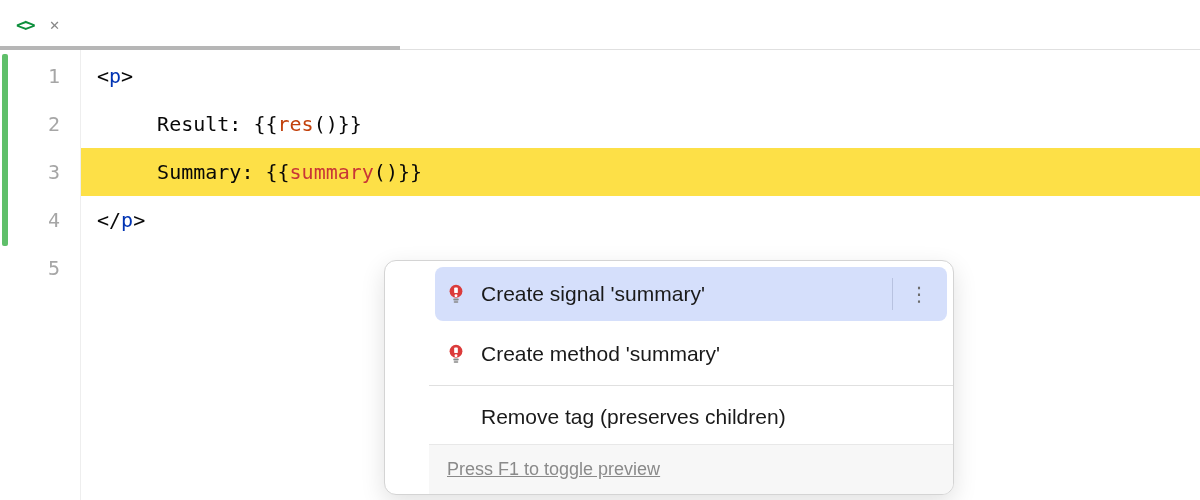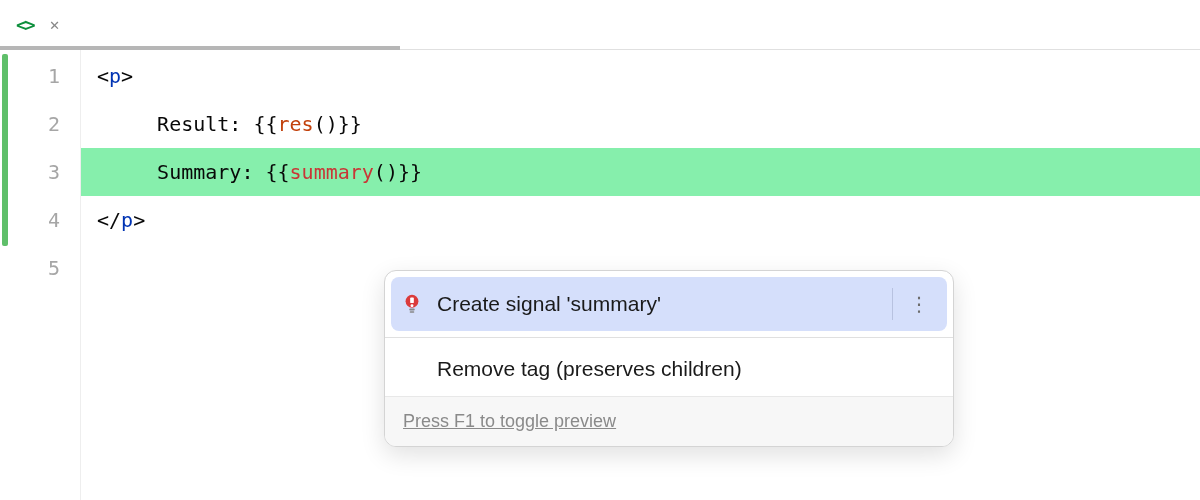--- a/index.html
+++ b/index.html
@@ -95,40 +95,41 @@
     }
     .code-line {
       height: 48px;
       line-height: 48px;
       padding-left: 16px;
       font-size: 20px;
       font-family: 'Menlo', 'Monaco', monospace;
       white-space: pre;
     }
     .code-line.highlighted {
-      background: #86efac;
+      background: #fde047;
     }
     .tag-bracket { color: #080808; }
     .tag-name { color: #0033b3; }
     .text-literal { color: #080808; margin-left: 36px; }
     .brace { color: #080808; }
     .identifier { color: #c2410c; }
     .identifier-error { color: #c93636; }
     .paren { color: #080808; }
     .intention-popup {
       position: absolute;
       left: 303px;
-      top: 220px;
+      top: 210px;
       width: 570px;
       background: #ffffff;
       border: 1px solid #d4d4d4;
       border-radius: 12px;
       box-shadow: 0 8px 24px rgba(0,0,0,0.12);
       overflow: hidden;
       font-family: -apple-system, BlinkMacSystemFont, 'Segoe UI', sans-serif;
+      padding-left: 44px;
     }
     .intention-item {
       display: flex;
       align-items: center;
       height: 54px;
       padding: 0 16px;
       gap: 14px;
       font-size: 21px;
       color: #1a1a1a;
       cursor: pointer;
@@ -215,20 +216,32 @@
               <circle cx="12" cy="9" r="7" fill="#db3b3b"></circle>
               <rect x="10" y="5" width="4" height="6" rx="1" fill="#fff"></rect>
               <circle cx="12" cy="14" r="1.6" fill="#fff"></circle>
               <rect x="9" y="17" width="6" height="2" rx="1" fill="#888"></rect>
               <rect x="9.5" y="20" width="5" height="1.6" rx="0.8" fill="#888"></rect>
             </svg>
         </span>
         <span>Create signal 'summary'</span>
         <span class="more-dots">⋮</span>
       </div>
+      <div class="intention-item">
+        <span class="bulb-icon">
+          <svg viewBox="0 0 24 24">
+              <circle cx="12" cy="9" r="7" fill="#db3b3b"></circle>
+              <rect x="10" y="5" width="4" height="6" rx="1" fill="#fff"></rect>
+              <circle cx="12" cy="14" r="1.6" fill="#fff"></circle>
+              <rect x="9" y="17" width="6" height="2" rx="1" fill="#888"></rect>
+              <rect x="9.5" y="20" width="5" height="1.6" rx="0.8" fill="#888"></rect>
+            </svg>
+        </span>
+        <span>Create method 'summary'</span>
+      </div>
       <div class="intention-spacer"></div>
       <div class="intention-item intention-no-icon">
         <span>Remove tag (preserves children)</span>
       </div>
       <div class="intention-hint">Press F1 to toggle preview</div>
     </div>
   </div>
 </div>
 
 </body></html>

